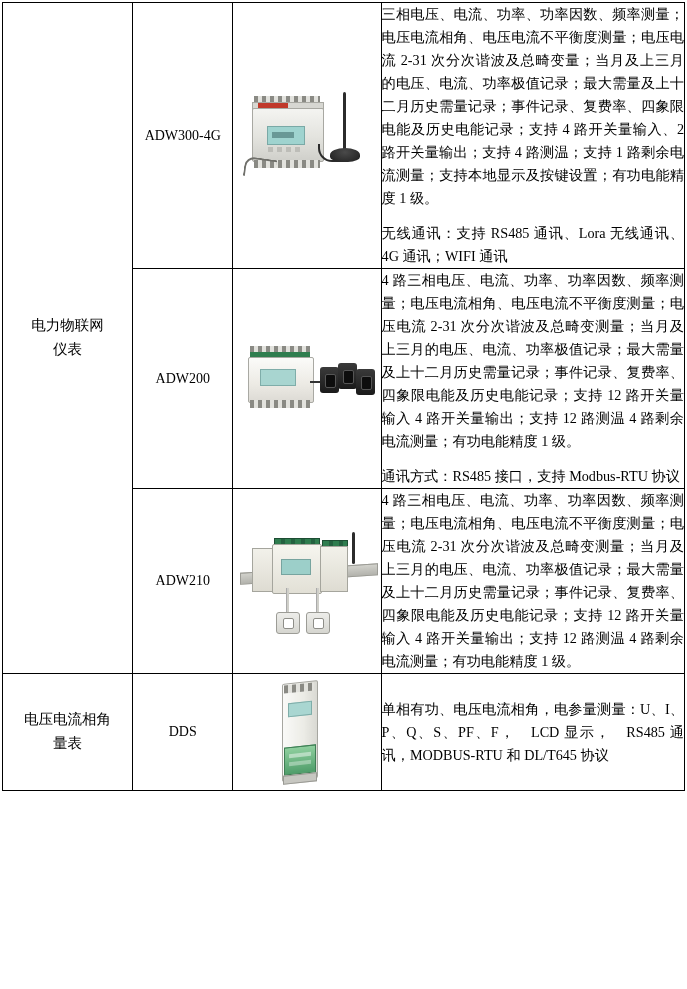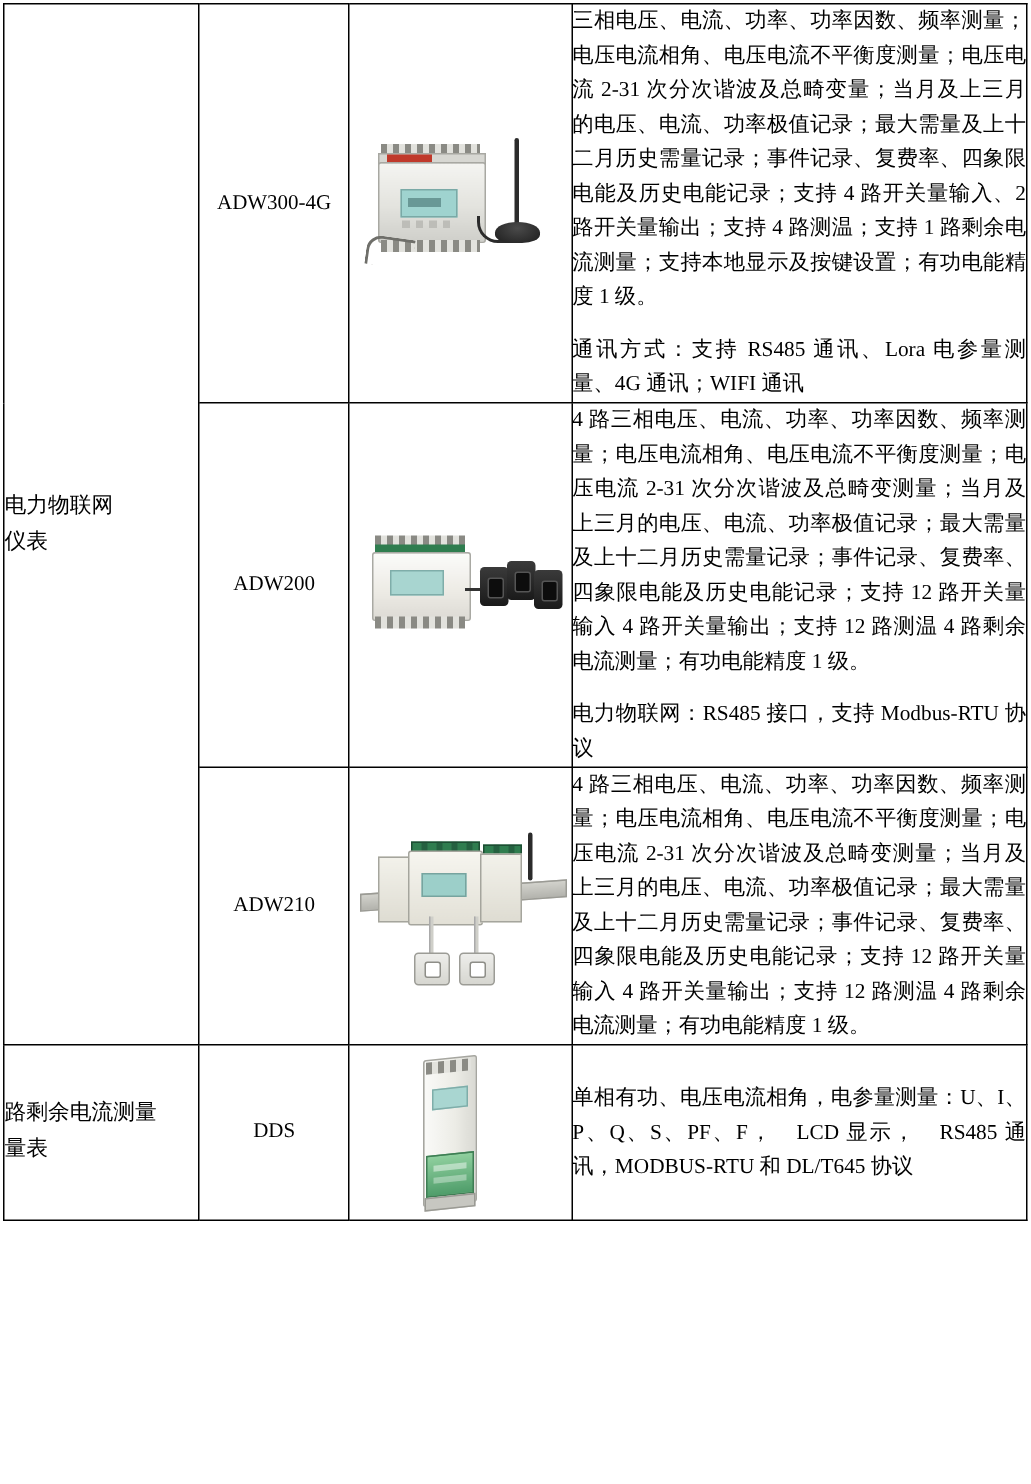--- a/index.html
+++ b/index.html
@@ -30,20 +30,21 @@
     border: 1px solid #000000;
     vertical-align: middle;
     padding: 0;
   }
   .col-category { width: 130px; }
   .col-model { width: 100px; }
   .col-image { width: 148px; }
   .col-desc { width: 303px; }
 
   .cat-cell {
+    text-align: center;
     font-size: 14.5px;
     line-height: 1.65;
     padding: 6px 8px;
     font-family: "Liberation Serif", "DejaVu Serif", serif;
   }
   .model-cell {
     text-align: center;
     font-size: 14px;
     padding: 6px 4px;
     font-family: "Liberation Serif", "DejaVu Serif", serif;
@@ -388,42 +389,42 @@
             <div class="btnrow"></div>
             <div class="termbot"></div>
             <div class="cable"></div>
             <div class="ant-wire"></div>
             <div class="ant-rod"></div>
             <div class="ant-base"></div>
           </div>
         </td>
         <td class="desc-cell">
           <p>三相电压、电流、功率、功率因数、频率测量；电压电流相角、电压电流不平衡度测量；电压电流 2-31 次分次谐波及总畸变量；当月及上三月的电压、电流、功率极值记录；最大需量及上十二月历史需量记录；事件记录、复费率、四象限电能及历史电能记录；支持 4 路开关量输入、2 路开关量输出；支持 4 路测温；支持 1 路剩余电流测量；支持本地显示及按键设置；有功电能精度 1 级。</p>
-          <p>通讯方式：支持 RS485 通讯、Lora 电参量测量、4G 通讯；WIFI 通讯</p>
+          <p>无线通讯：支持 RS485 通讯、Lora 无线通讯、4G 通讯；WIFI 通讯</p>
         </td>
       </tr>
 
       <tr>
         <td class="model-cell">ADW200</td>
         <td class="img-cell">
           <div class="device-wrap adw200">
             <div class="termtop"></div>
             <div class="grn"></div>
             <div class="body"></div>
             <div class="screen"></div>
             <div class="termbot"></div>
             <div class="ctwire"></div>
             <div class="ct ct1"></div>
             <div class="ct ct2"></div>
             <div class="ct ct3"></div>
           </div>
         </td>
         <td class="desc-cell">
           <p>4 路三相电压、电流、功率、功率因数、频率测量；电压电流相角、电压电流不平衡度测量；电压电流 2-31 次分次谐波及总畸变测量；当月及上三月的电压、电流、功率极值记录；最大需量及上十二月历史需量记录；事件记录、复费率、四象限电能及历史电能记录；支持 12 路开关量输入 4 路开关量输出；支持 12 路测温 4 路剩余电流测量；有功电能精度 1 级。</p>
-          <p>电力物联网：RS485 接口，支持 Modbus-RTU 协议</p>
+          <p>通讯方式：RS485 接口，支持 Modbus-RTU 协议</p>
         </td>
       </tr>
 
       <tr>
         <td class="model-cell">ADW210</td>
         <td class="img-cell">
           <div class="device-wrap adw210">
             <div class="rail"></div>
             <div class="ant"></div>
             <div class="grnterm"></div>
@@ -439,21 +440,21 @@
             <div class="ctsplit cs2"></div>
           </div>
         </td>
         <td class="desc-cell">
           <p>4 路三相电压、电流、功率、功率因数、频率测量；电压电流相角、电压电流不平衡度测量；电压电流 2-31 次分次谐波及总畸变测量；当月及上三月的电压、电流、功率极值记录；最大需量及上十二月历史需量记录；事件记录、复费率、四象限电能及历史电能记录；支持 12 路开关量输入 4 路开关量输出；支持 12 路测温 4 路剩余电流测量；有功电能精度 1 级。</p>
         </td>
       </tr>
 
       <tr>
         <td class="cat-cell">
-          <div>路剩余电流测量</div>
+          <div>电压电流相角</div>
           <div>量表</div>
         </td>
         <td class="model-cell">DDS</td>
         <td class="img-cell">
           <div class="device-wrap dds">
             <div class="body"></div>
             <div class="topterm"></div>
             <div class="lcd"></div>
             <div class="greenlug"></div>
             <div class="clip"></div>

